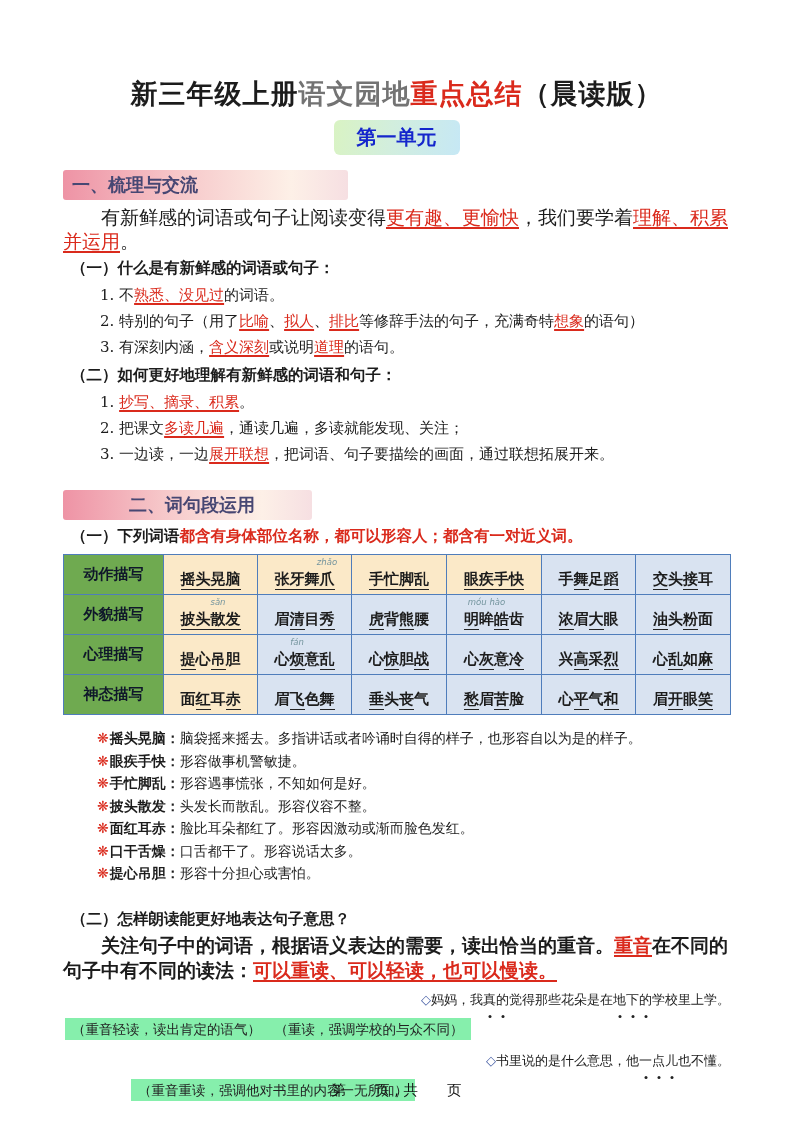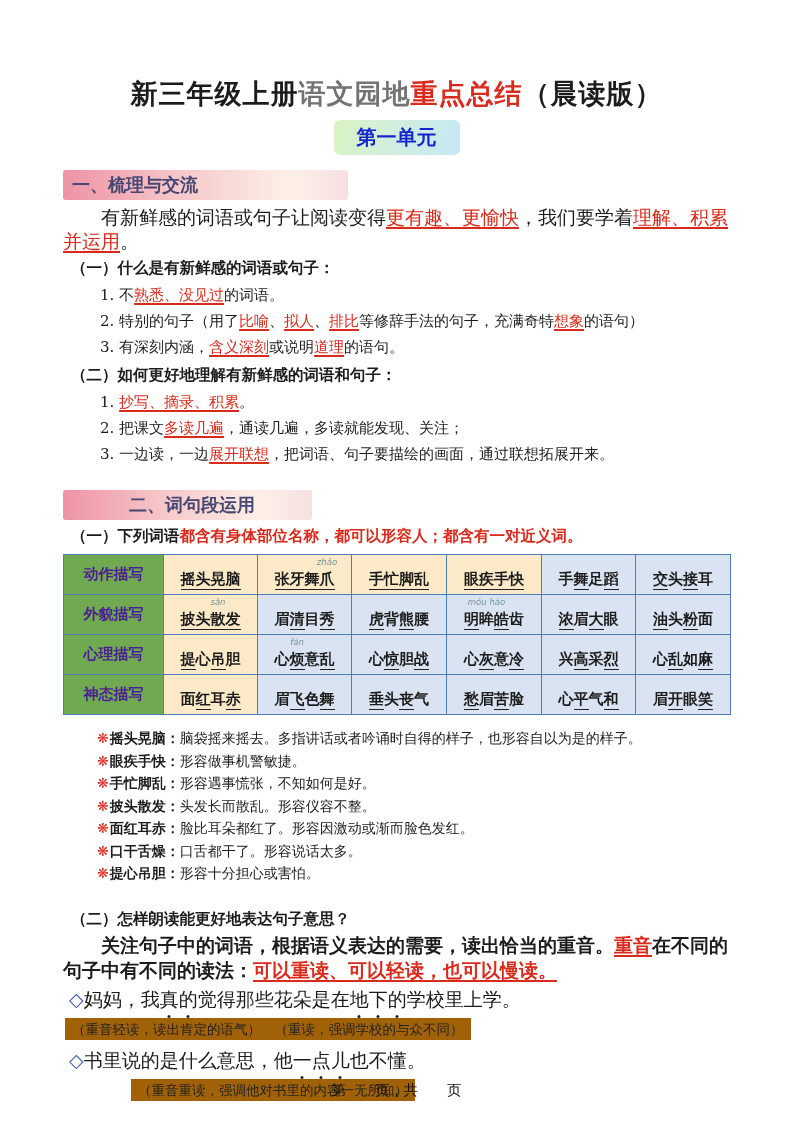--- a/index.html
+++ b/index.html
@@ -33,40 +33,40 @@
   .n{color:#3b55a0;}
   .u{text-decoration:underline;text-underline-offset:3px;text-decoration-thickness:1.5px;}
   .dch{position:relative;display:inline-block;}
   .dch::after{content:"";position:absolute;left:50%;bottom:-5px;width:3px;height:3px;border-radius:50%;
         background:#222;transform:translateX(-50%);}
 
   
   table.word-table{border-collapse:collapse;width:667px;margin:7px 0 6px;table-layout:fixed;}
   .word-table th,.word-table td{border:1.6px solid #4f7dbb;height:33px;text-align:center;
         font-size:15px;padding:2px 1px 4px;vertical-align:bottom;}
-  .word-table th{background:#6faa50;color:#4c1d95;font-weight:bold;font-size:15px;vertical-align:middle;padding-bottom:2px;}
+  .word-table th{background:#6faa50;color:#0f172a;font-weight:bold;font-size:15px;vertical-align:middle;padding-bottom:2px;}
   .word-table td{font-family:"DejaVu Serif",serif;font-weight:600;}
   .bg-y{background:#fbe9c8;}
   .bg-b{background:#d9e3f1;}
   .tch{position:relative;display:inline-block;line-height:1.25;}
   .tcu{border-bottom:1.5px solid #222;}
   .pin{position:absolute;top:-12px;left:50%;transform:translateX(-50%);font-size:8.5px;color:#74959e;
         font-family:"DejaVu Sans",sans-serif;font-weight:normal;white-space:nowrap;line-height:1;}
 
   
   .glossary{margin:12px 0 0 34px;}
   .g-item{font-size:14px;line-height:22.5px;}
   .g-flower{color:#da2a1c;font-weight:bold;margin-right:1px;}
   .g-term{font-weight:bold;}
   .g-def{font-family:"DejaVu Serif",serif;}
 
   
   .ex-block{margin-top:24px;}
-  .ex-sentence{font-family:"DejaVu Serif",serif;font-size:19px;line-height:27px;margin:3px 0 4px 6px;}
-  .ex-note{display:inline-block;background:#a16207;color:#222;font-size:13.5px;line-height:20px;
+  .ex-sentence{font-family:"DejaVu Serif",serif;font-size:13px;line-height:27px;margin:3px 0 4px 6px;text-align:right;}
+  .ex-note{display:inline-block;background:#86efac;color:#222;font-size:13.5px;line-height:20px;
         padding:1px 7px;font-family:"DejaVu Serif",serif;margin:1px 0 4px;}
 
   .footer{position:absolute;bottom:22px;left:0;width:100%;text-align:center;font-size:14.5px;color:#111;}
 </style>
 </head>
 <body>
 
 <div class="page">
   <div class="content">
 

